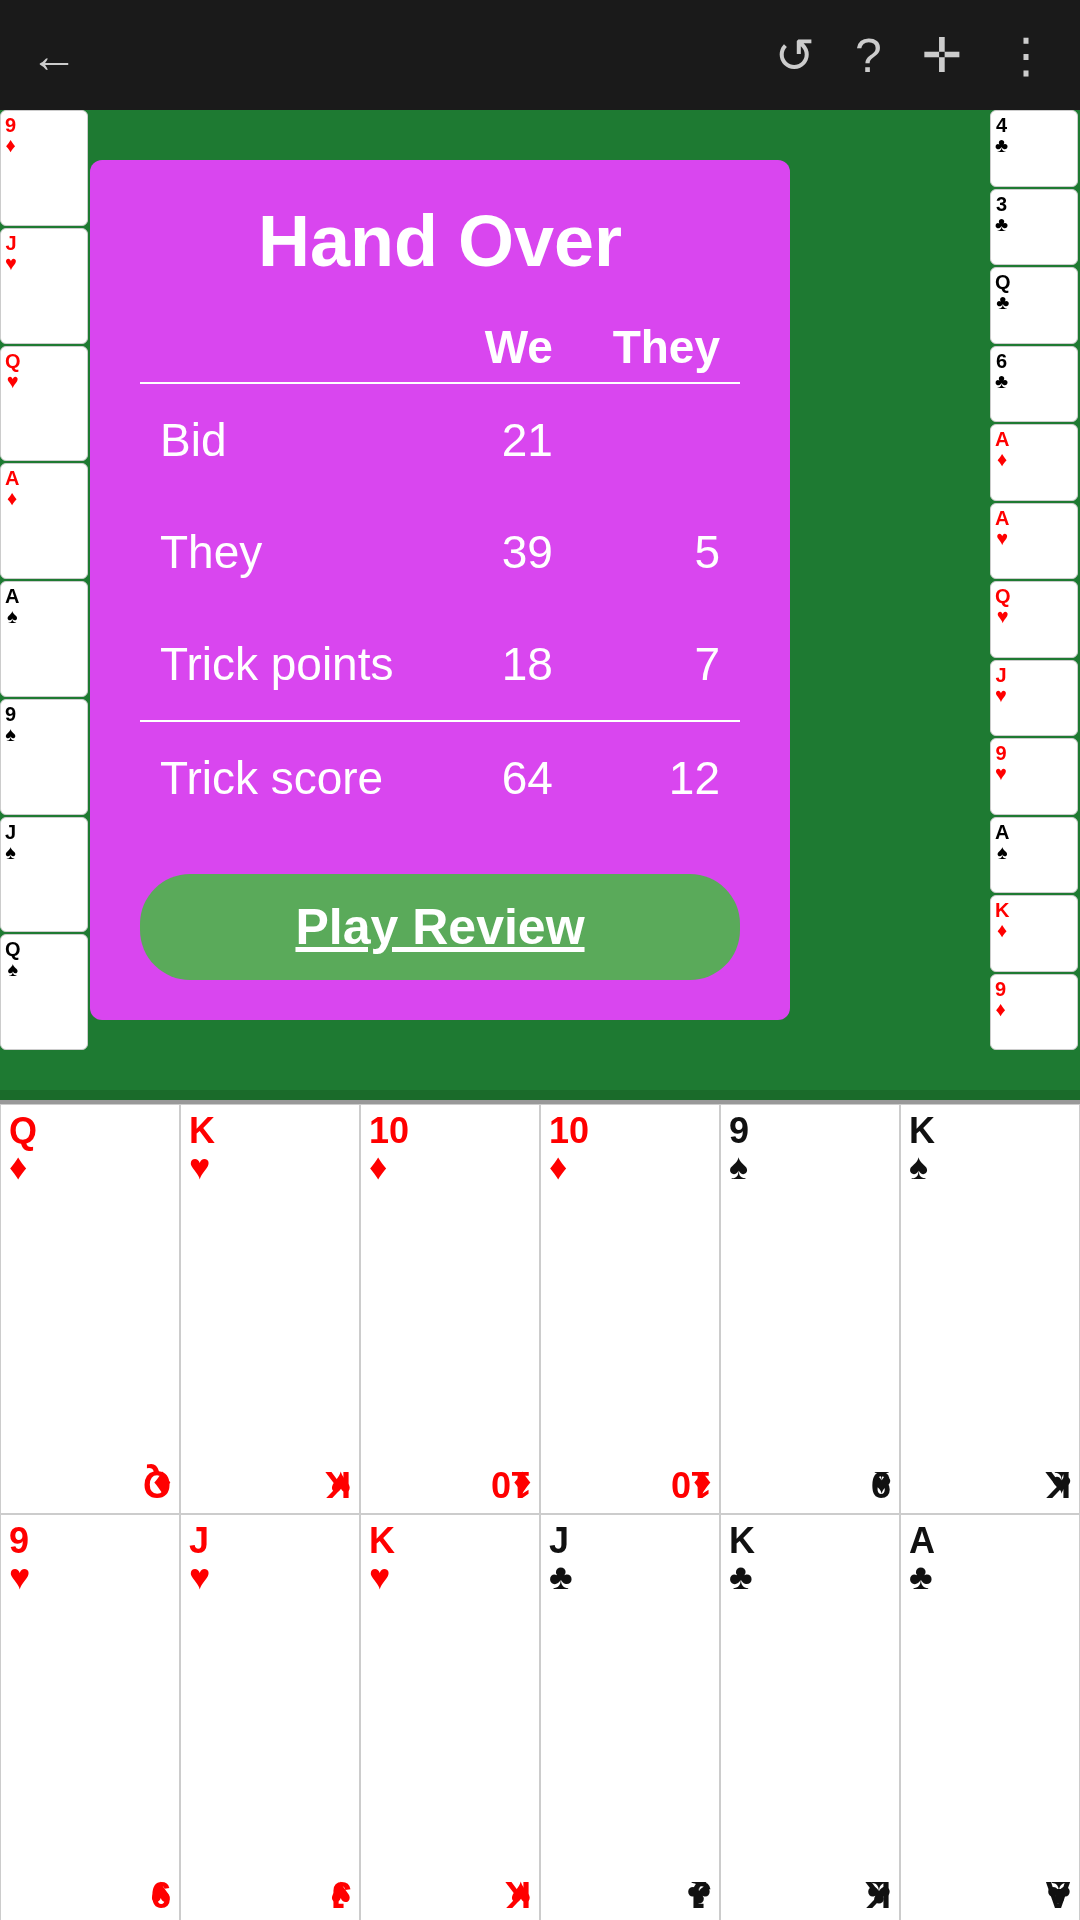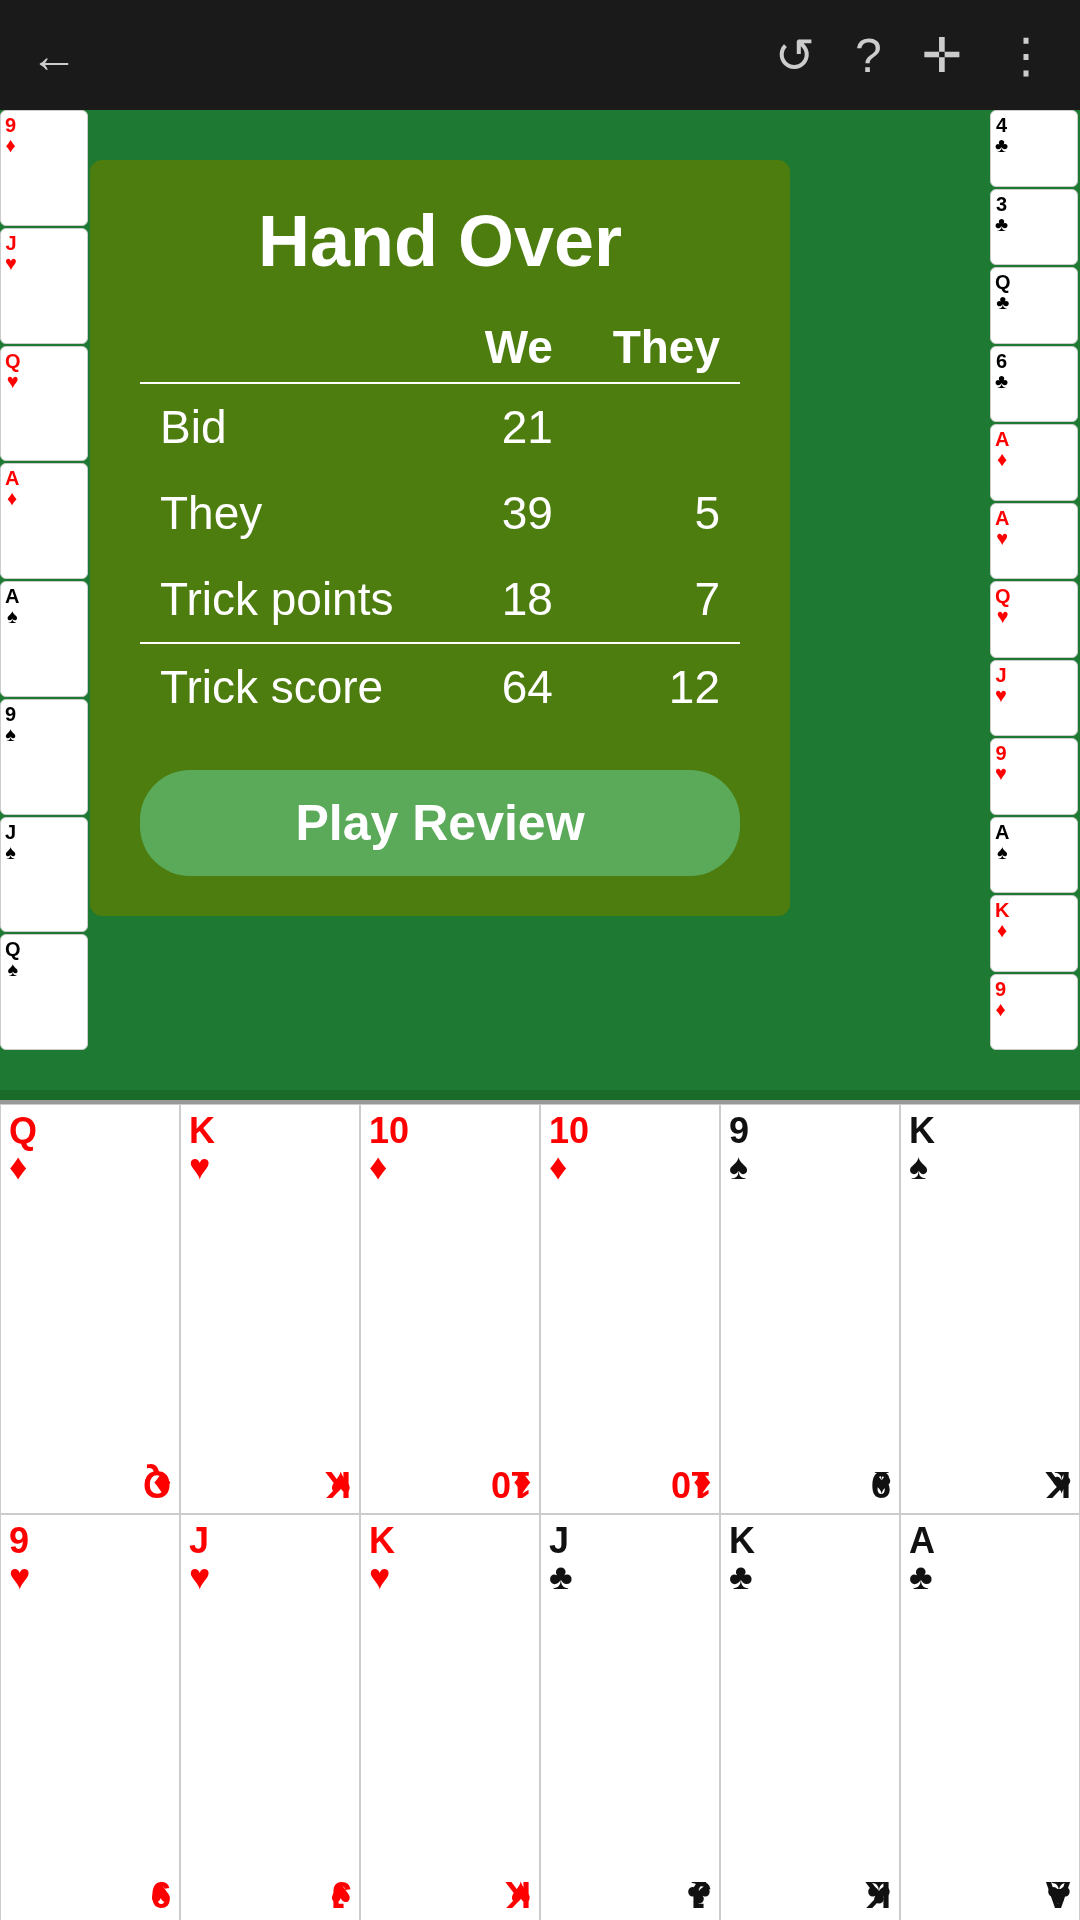--- a/index.html
+++ b/index.html
@@ -182,21 +182,21 @@
       line-height: 1;
       font-size: 20px;
     }
 
     
     #hand-over-dialog {
       position: absolute;
       top: 50px;
       left: 90px;
       width: 700px;
-      background: #4d7c0f;
+      background: #d946ef;
       border-radius: 12px;
       padding: 40px 50px;
       color: white;
     }
     #hand-over-title {
       font-size: 72px;
       font-weight: bold;
       text-align: center;
       margin-bottom: 30px;
     }
@@ -206,31 +206,32 @@
       font-size: 46px;
     }
     .ho-table th {
       text-align: right;
       padding: 8px 20px;
       font-weight: bold;
       border-bottom: 2px solid white;
     }
     .ho-table th:first-child { text-align: left; }
     .ho-table td {
-      padding: 16px 20px;
+      padding: 29px 20px;
       text-align: right;
     }
     .ho-table td:first-child { text-align: left; }
     .ho-table tr.divider-row td {
       border-bottom: 2px solid white;
     }
     .buttons-row {
       display: flex;
       gap: 12px;
       margin-top: 40px;
+      text-decoration: underline;
     }
     .action-btn {
       flex: 1;
       background: #5aaa5a;
       border: none;
       border-radius: 50px;
       color: white;
       font-size: 50px;
       font-weight: bold;
       padding: 24px 20px;

